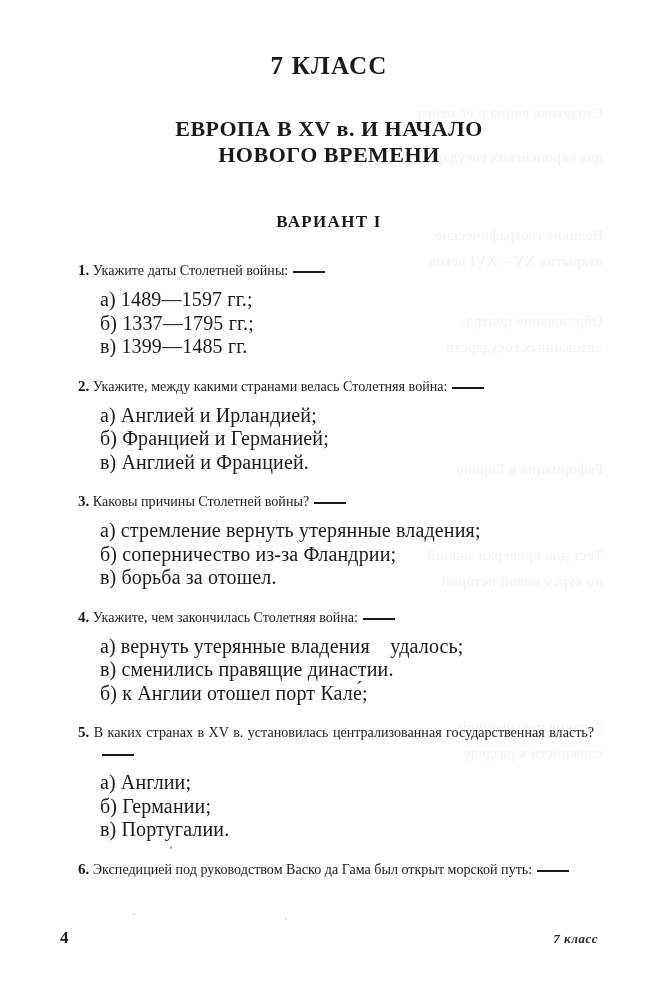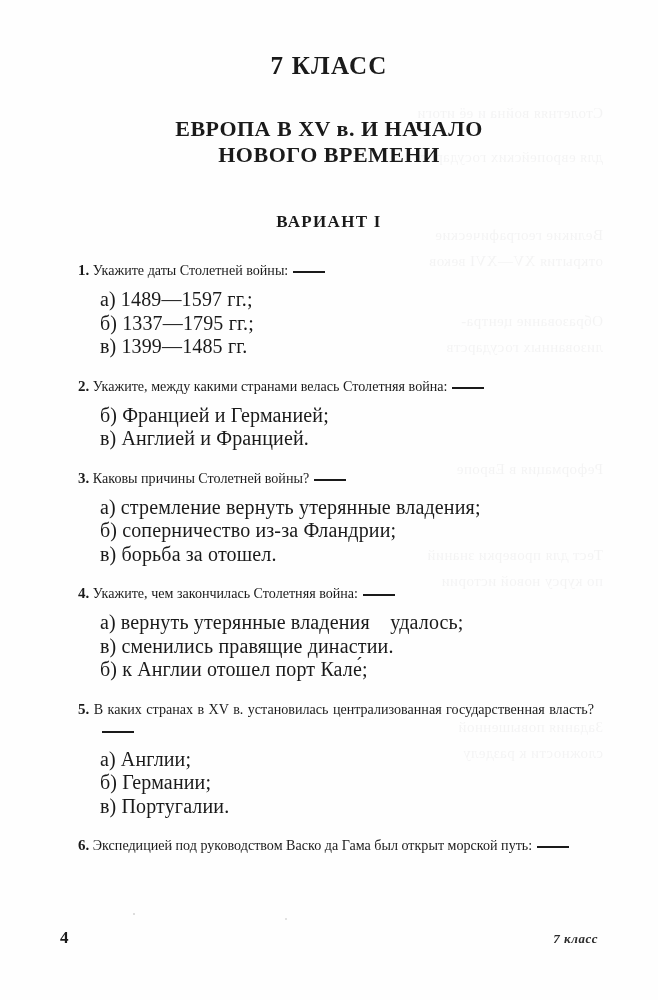--- a/index.html
+++ b/index.html
@@ -197,20 +197,21 @@
           <li><span class="opt-letter">в)</span><span>1399—1485 гг.</span></li>
         </ul>
       </div>
 
       <div class="qblock gap-med">
         <p class="qprompt">
           <span class="qnum">2.</span>
           <span>Укажите, между какими странами велась Столетняя война:</span><span class="blank"></span>
         </p>
         <ul class="options">
+          <li><span class="opt-letter">а)</span><span>Англией и Ирландией;</span></li>
           <li><span class="opt-letter">б)</span><span>Францией и Германией;</span></li>
           <li><span class="opt-letter">в)</span><span>Англией и Францией.</span></li>
         </ul>
       </div>
 
       <div class="qblock gap-med">
         <p class="qprompt">
           <span class="qnum">3.</span>
           <span>Каковы причины Столетней войны?</span><span class="blank"></span>
         </p>

